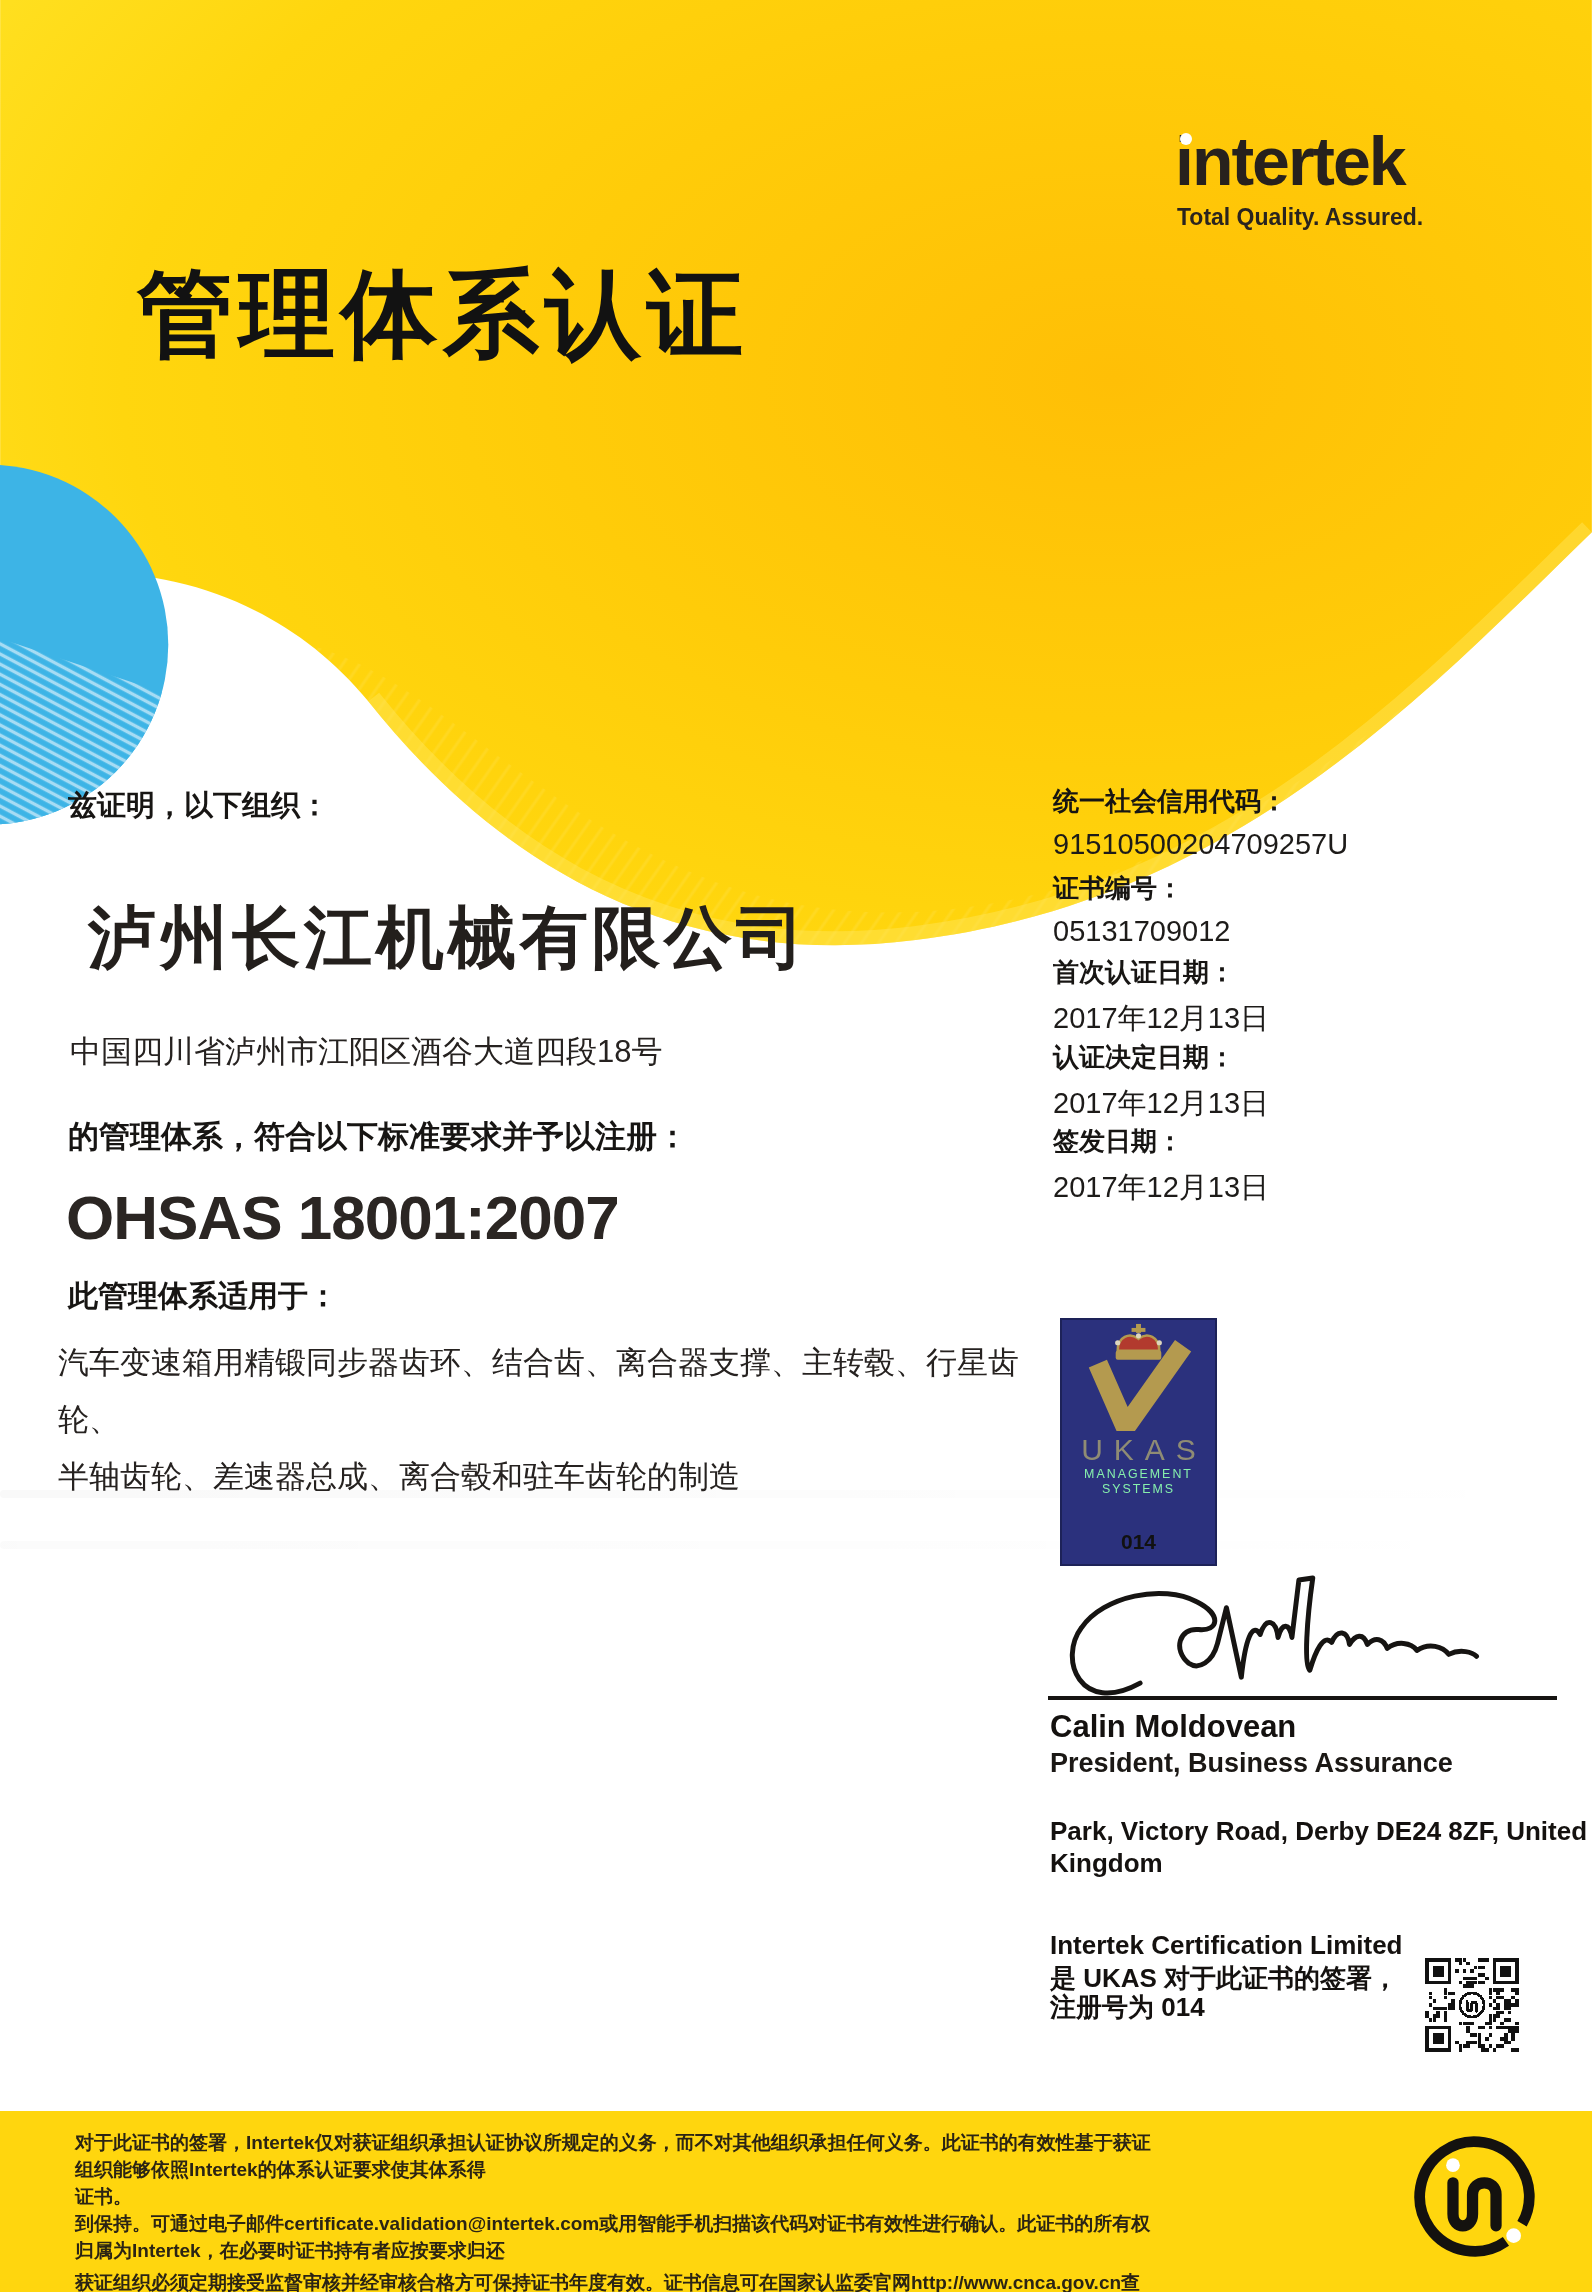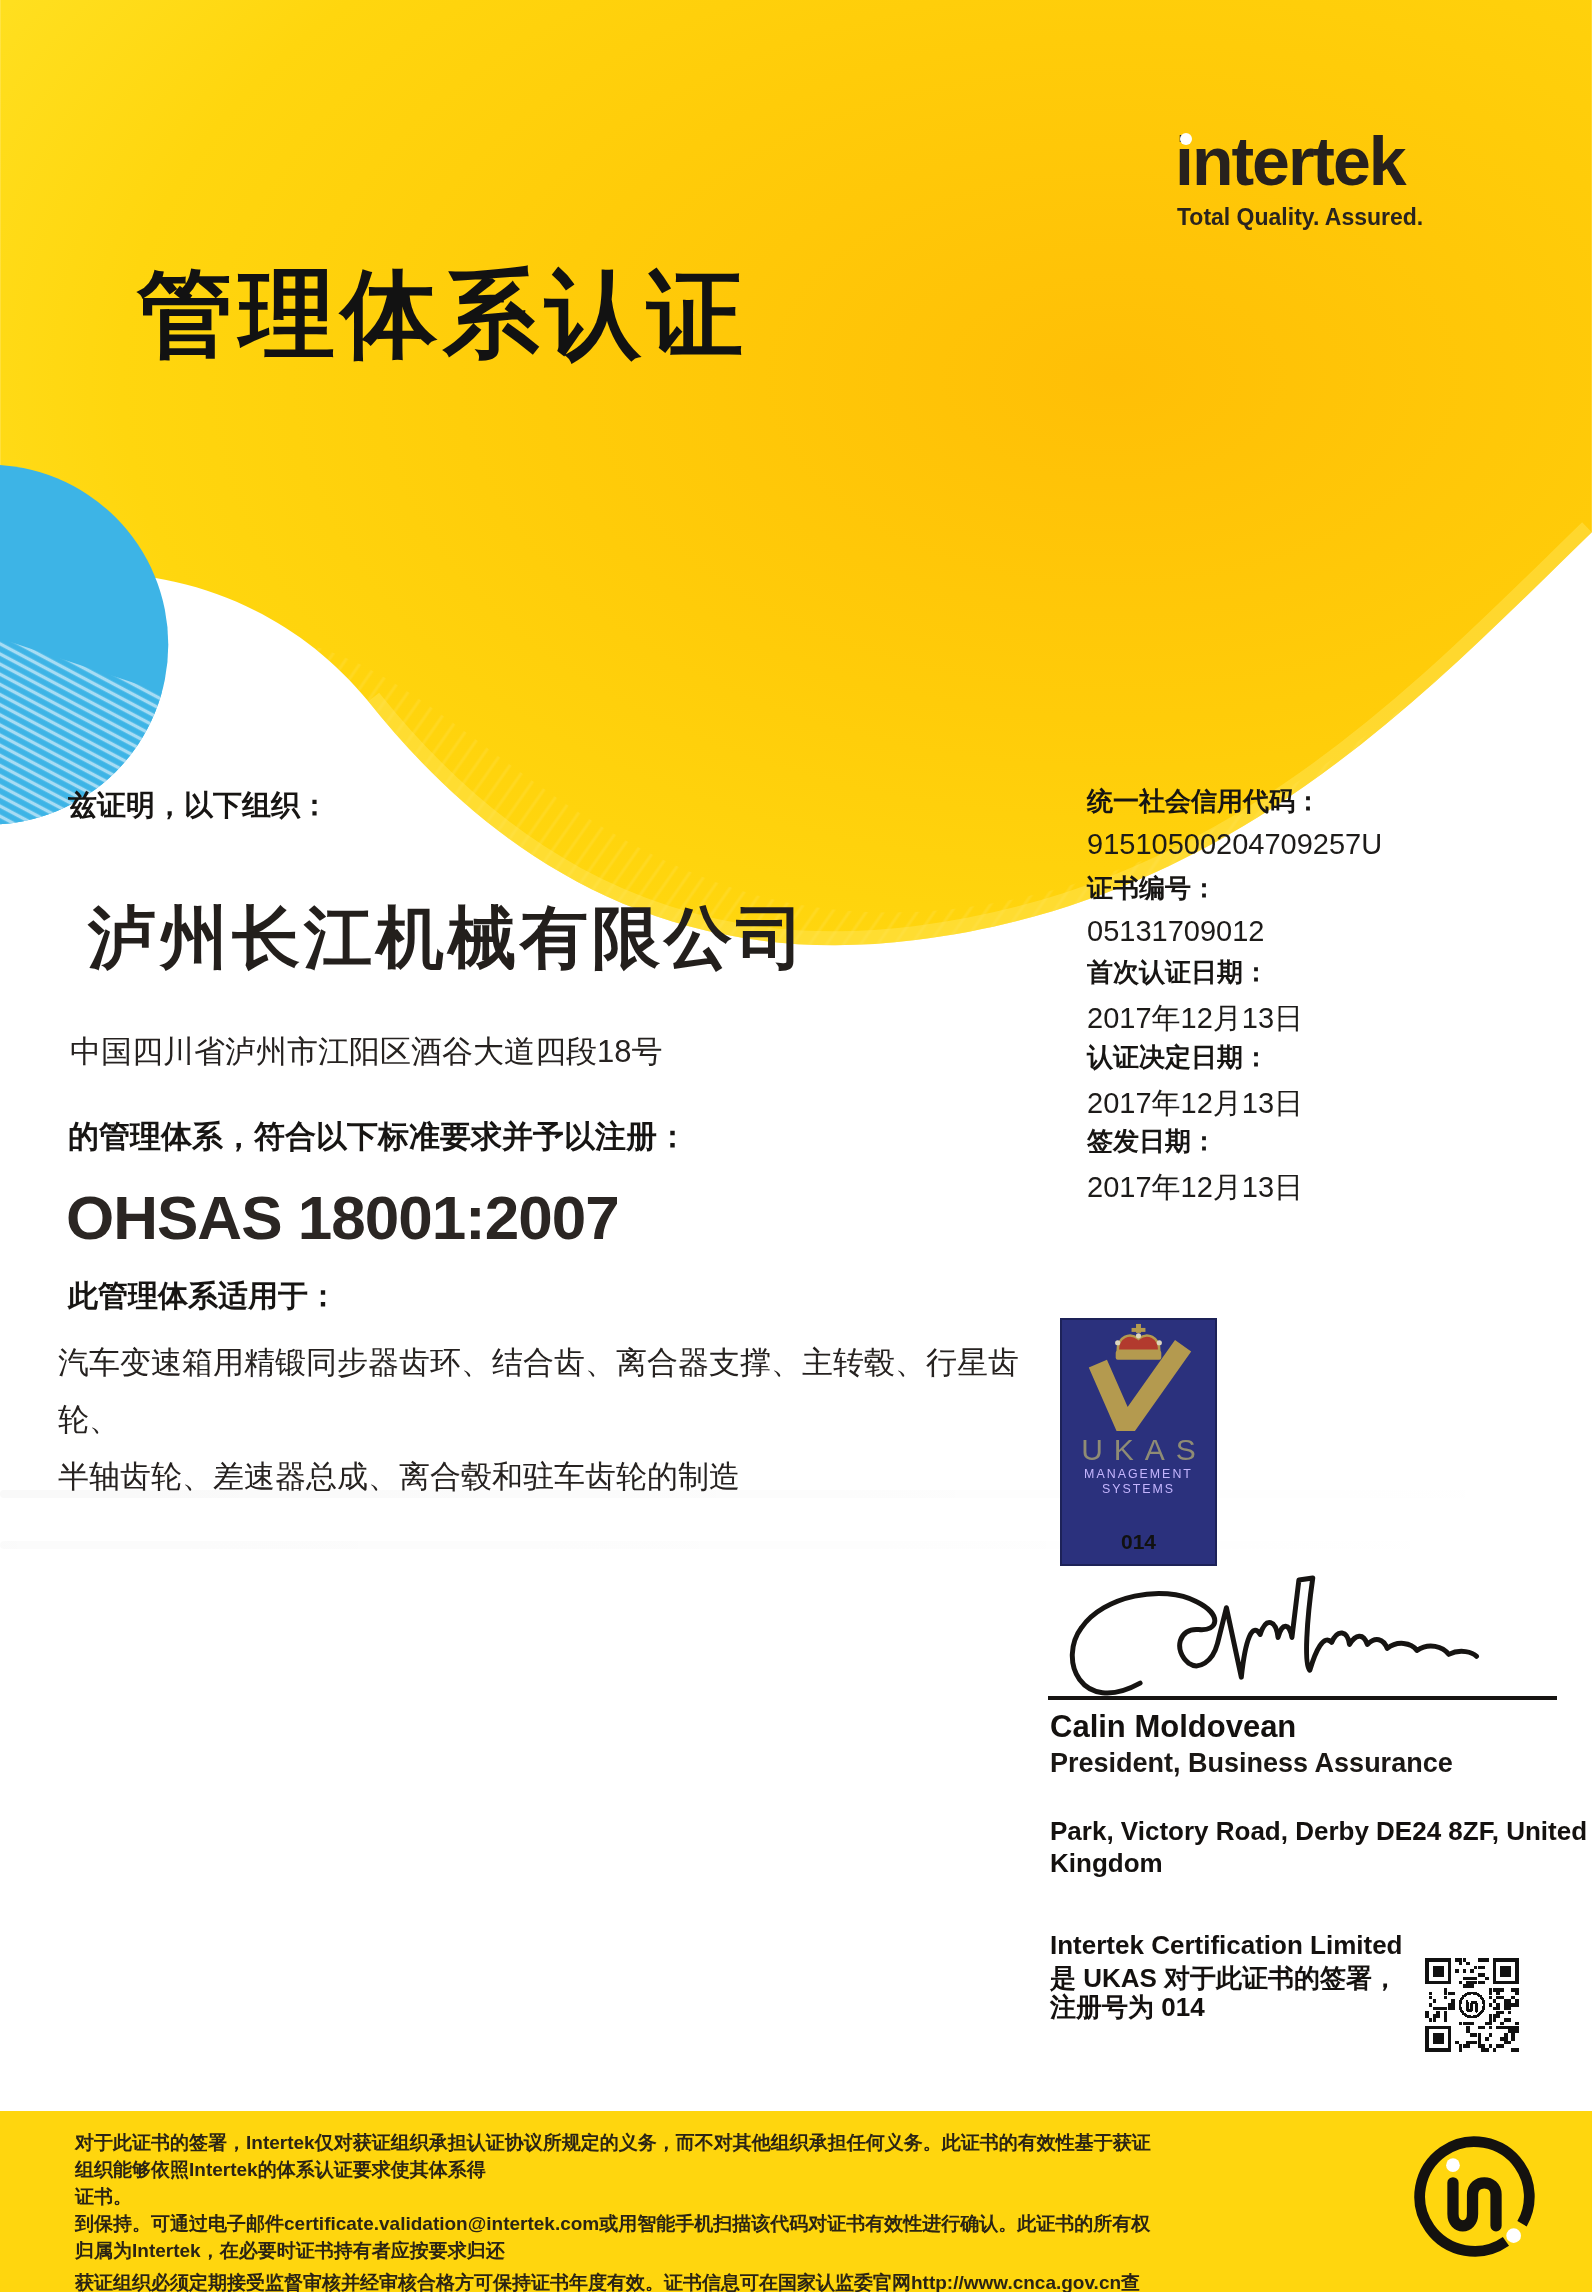--- a/index.html
+++ b/index.html
@@ -18,28 +18,28 @@
   .title2{font-size:96px;font-weight:900;letter-spacing:6px;color:#ffffff;line-height:1.1;}
   
   .lbl-bold{font-size:29px;font-weight:700;color:#171513;}
   .company{font-size:68px;font-weight:700;letter-spacing:4px;color:#231f1c;}
   .addr{font-size:31px;font-weight:400;color:#262220;}
   .statement{font-size:31px;font-weight:700;color:#171513;}
   .standard{font-size:62px;font-weight:700;letter-spacing:-1px;color:#2b2623;}
   .scope-label{font-size:30px;font-weight:700;color:#171513;}
   .scope{font-size:31px;font-weight:400;color:#262220;line-height:57px;}
   
-  .field{position:absolute;left:1087px;}
+  .field{position:absolute;left:1053px;}
   .field .k{font-size:26px;font-weight:700;color:#171513;}
   .field .v{font-size:29px;font-weight:400;color:#1d1b19;margin-top:9px;}
   
   .ukas-badge{left:1060px;top:1318px;width:157px;height:248px;background:#2b317d;
     border:2px solid #1d2258;box-sizing:border-box;text-align:center;}
   .ukas-acronym{margin-top:113px;font-size:30px;letter-spacing:11px;color:#8f8c74;font-weight:400;text-indent:11px;}
-  .ukas-small{font-size:12.4px;letter-spacing:2px;color:#c4b5fd;line-height:15px;}
+  .ukas-small{font-size:12.4px;letter-spacing:2px;color:#86efac;line-height:15px;}
   .ukas-number{left:1060px;top:1530px;width:157px;text-align:center;font-size:21px;font-weight:700;color:#111;}
   
   .sig-rule{left:1048px;top:1696px;width:509px;height:4px;background:#161412;}
   .sig-name{left:1050px;top:1709px;font-size:31px;font-weight:700;color:#14110f;}
   .sig-title{left:1050px;top:1748px;font-size:27px;font-weight:700;color:#1b1815;}
   .issuer-addr{left:1050px;top:1815px;font-size:26px;font-weight:700;color:#14110f;line-height:32px;}
   .accr{left:1050px;top:1931px;font-size:26px;font-weight:700;color:#14110f;line-height:29px;}
   .accr .cn{font-weight:700;}
   
   #footer{position:absolute;left:0;top:2111px;width:1592px;height:181px;background:#ffd60e;z-index:1;}

